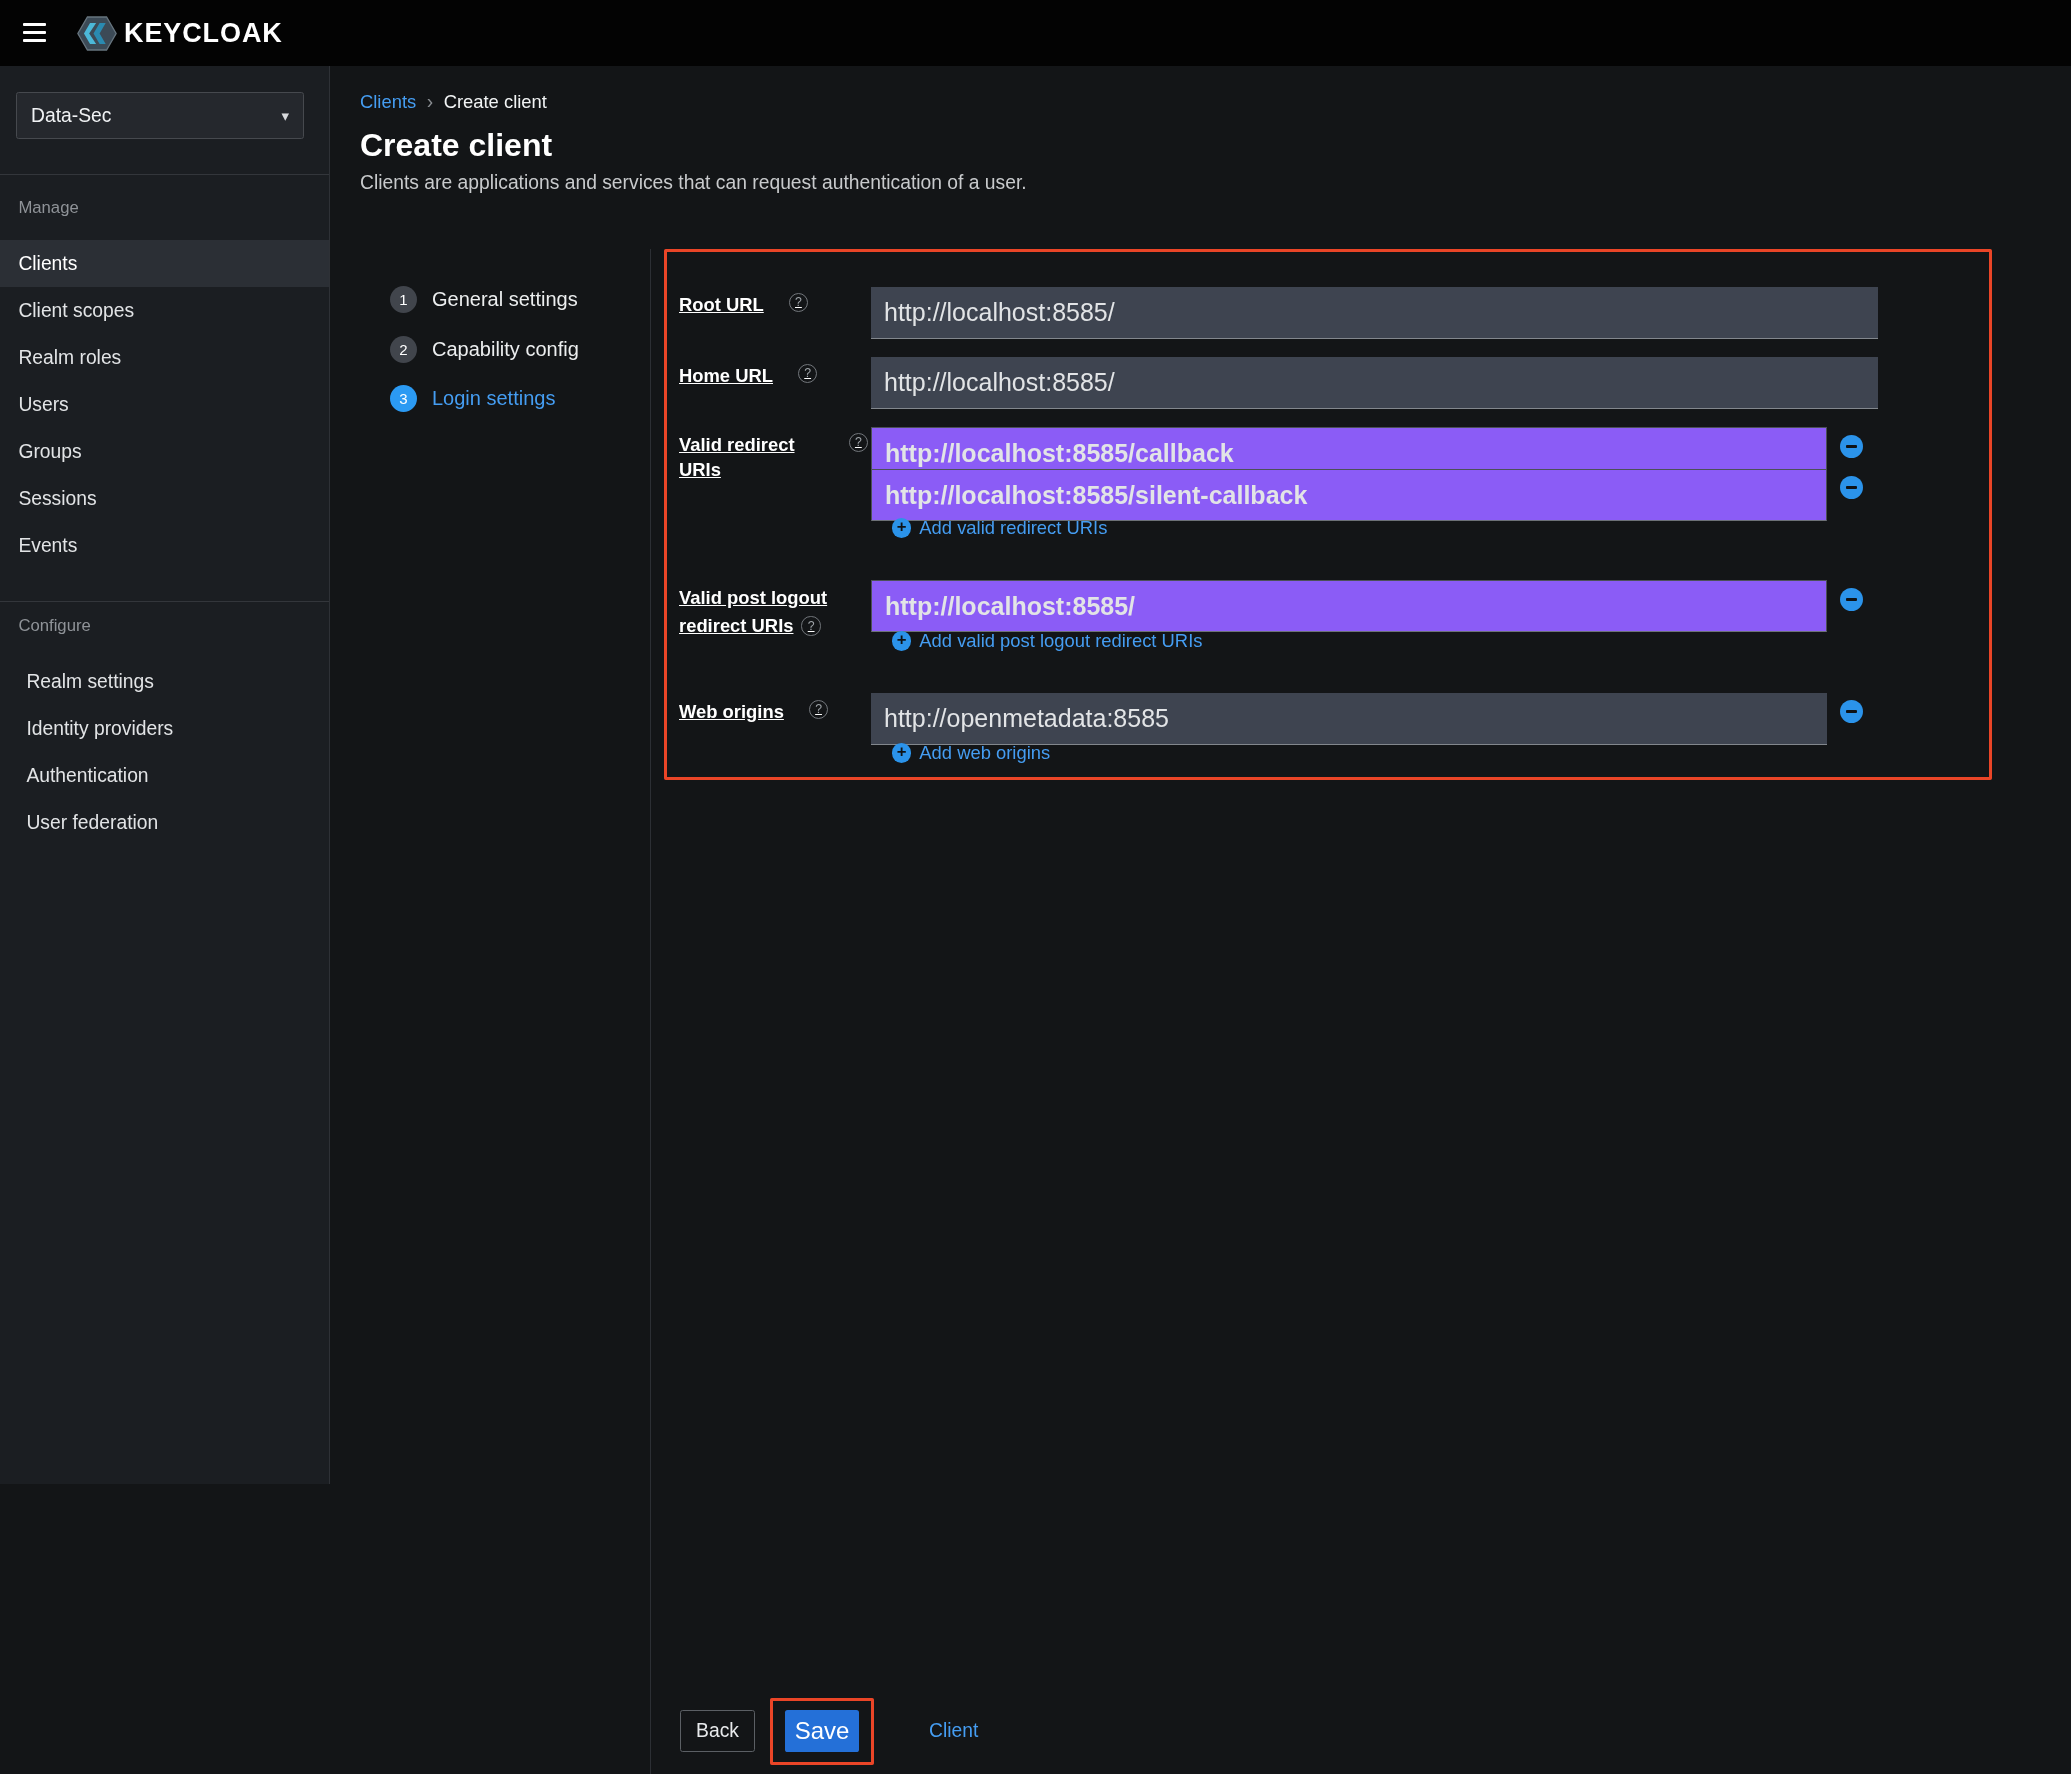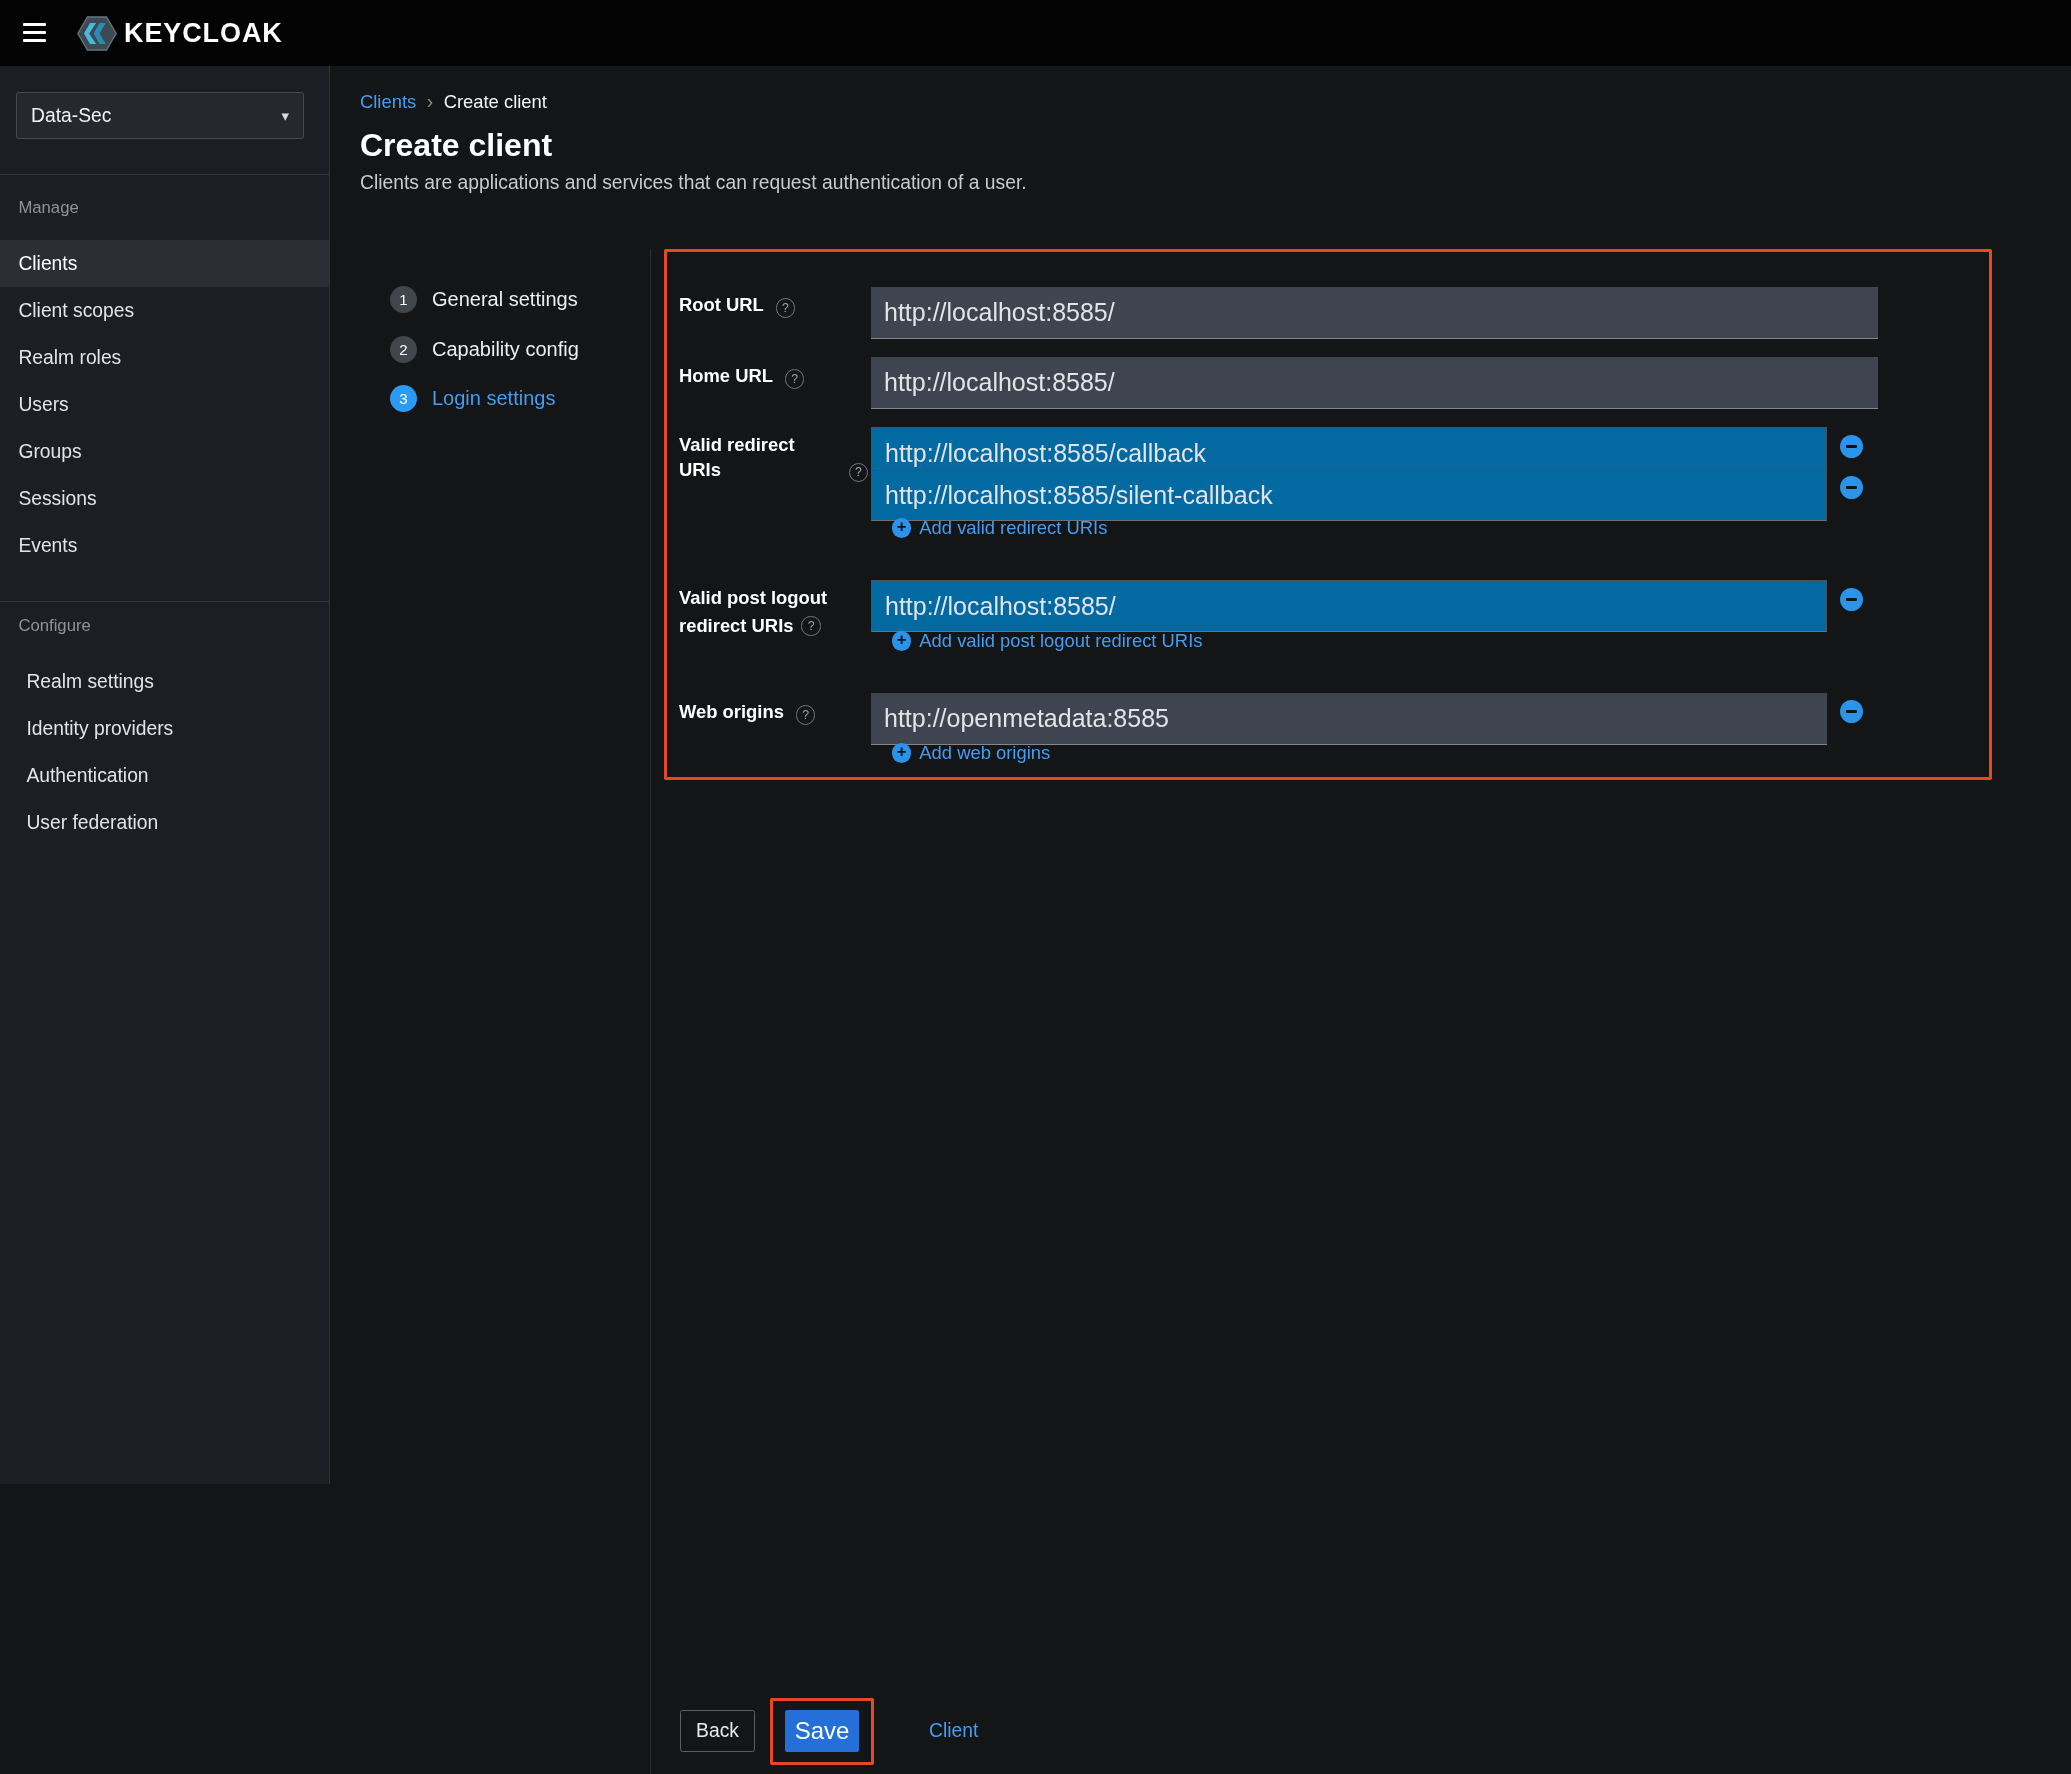--- a/index.html
+++ b/index.html
@@ -51,34 +51,34 @@
   
   .wstep { position:absolute; left:60px; height:28px; display:flex; align-items:center; gap:15px; cursor:pointer; }
   .ws-1 { top:219px; } .ws-2 { top:269px; } .ws-3 { top:318px; }
   .step-circle { width:27px; height:27px; border-radius:50%; background:#41454c; color:#ffffff;
                  display:flex; align-items:center; justify-content:center; font-size:15px; }
   .wstep.current .step-circle { background:#2b9af3; }
   .step-label { font-size:20px; color:#eceeef; }
   .wstep.current .step-label { color:#459df2; }
 
   
-  .form-label { position:absolute; left:349px; width:189px; display:flex; align-items:flex-end; gap:12px;
-                font-size:18.4px; font-weight:700; color:#ffffff; line-height:24.6px; }
+  .form-label { position:absolute; left:349px; width:189px; display:flex; align-items:flex-start; gap:25px;
+                font-size:18.4px; font-weight:700; color:#ffffff; line-height:24.6px;text-decoration:underline; }
   .lbl-root { top:227px; } .lbl-home { top:298px; } .lbl-redirect { top:367px; }
   .lbl-postlogout { top:518px; display:block; }
   .lbl-postlogout .lbl-line { display:flex; align-items:center; gap:8px; height:28px; }
   .lbl-weborigins { top:634px; }
   .help-icon { width:19.3px; height:19.3px; border-radius:50%; border:1.8px solid #72767b; color:#9fa4a9;
                font-size:12.3px; font-weight:400; display:inline-flex; align-items:center; justify-content:center;
                cursor:pointer; flex:none; }
 
   .text-input { position:absolute; height:52px; padding:0 13px; font-family:"Liberation Sans",sans-serif;
                 font-size:25px; color:#e2e4e6; border-radius:0; outline:none; }
   .input-light { background:#3e4450; border:none; border-bottom:0.9px solid #82878d; }
-  .input-dark  { background:#0369a1; border:0.9px solid #4c5057; border-bottom:0.9px solid #6d7177; }
+  .input-dark  { background:#8b5cf6; border:0.9px solid #4c5057; border-bottom:0.9px solid #6d7177;font-weight:bold; }
   .in-root       { left:541px; top:221px; width:1007px; }
   .in-home       { left:541px; top:291px; width:1007px; }
   .in-redirect1  { left:541px; top:361px; width:956px; }
   .in-redirect2  { left:541px; top:403px; width:956px; }
   .in-postlogout { left:541px; top:514px; width:956px; }
   .in-weborigins { left:541px; top:627px; width:956px; }
 
   .minus-btn { position:absolute; left:1510px; width:23px; height:23px; border-radius:50%;
                background:#2b93ea; border:none; cursor:pointer; display:flex; align-items:center; justify-content:center; }
   .minus-btn .minus-bar { width:11.4px; height:2.6px; background:#0f1215; border-radius:0.9px; }

